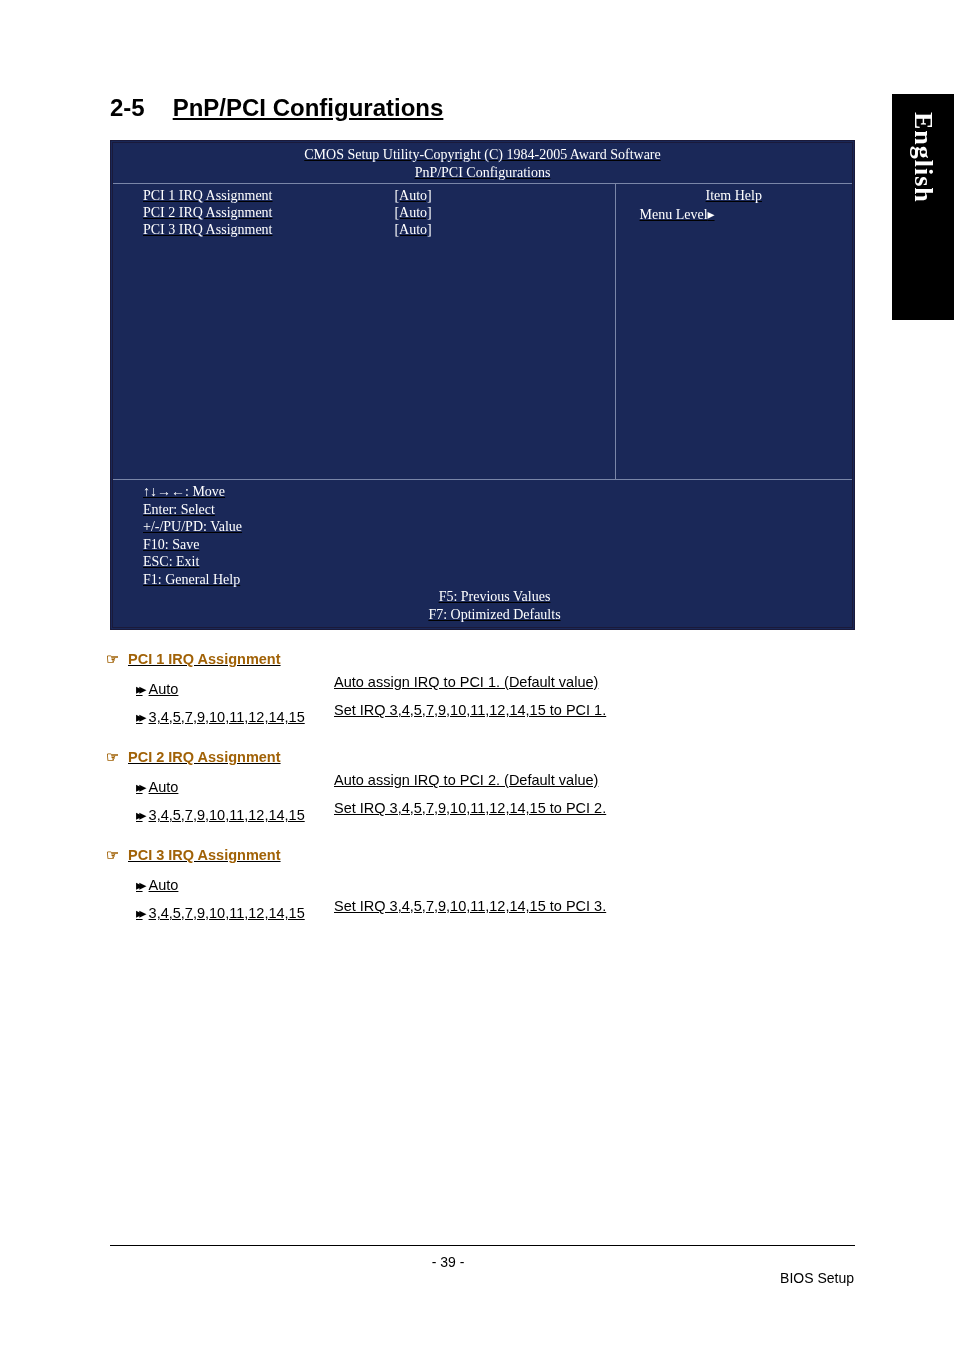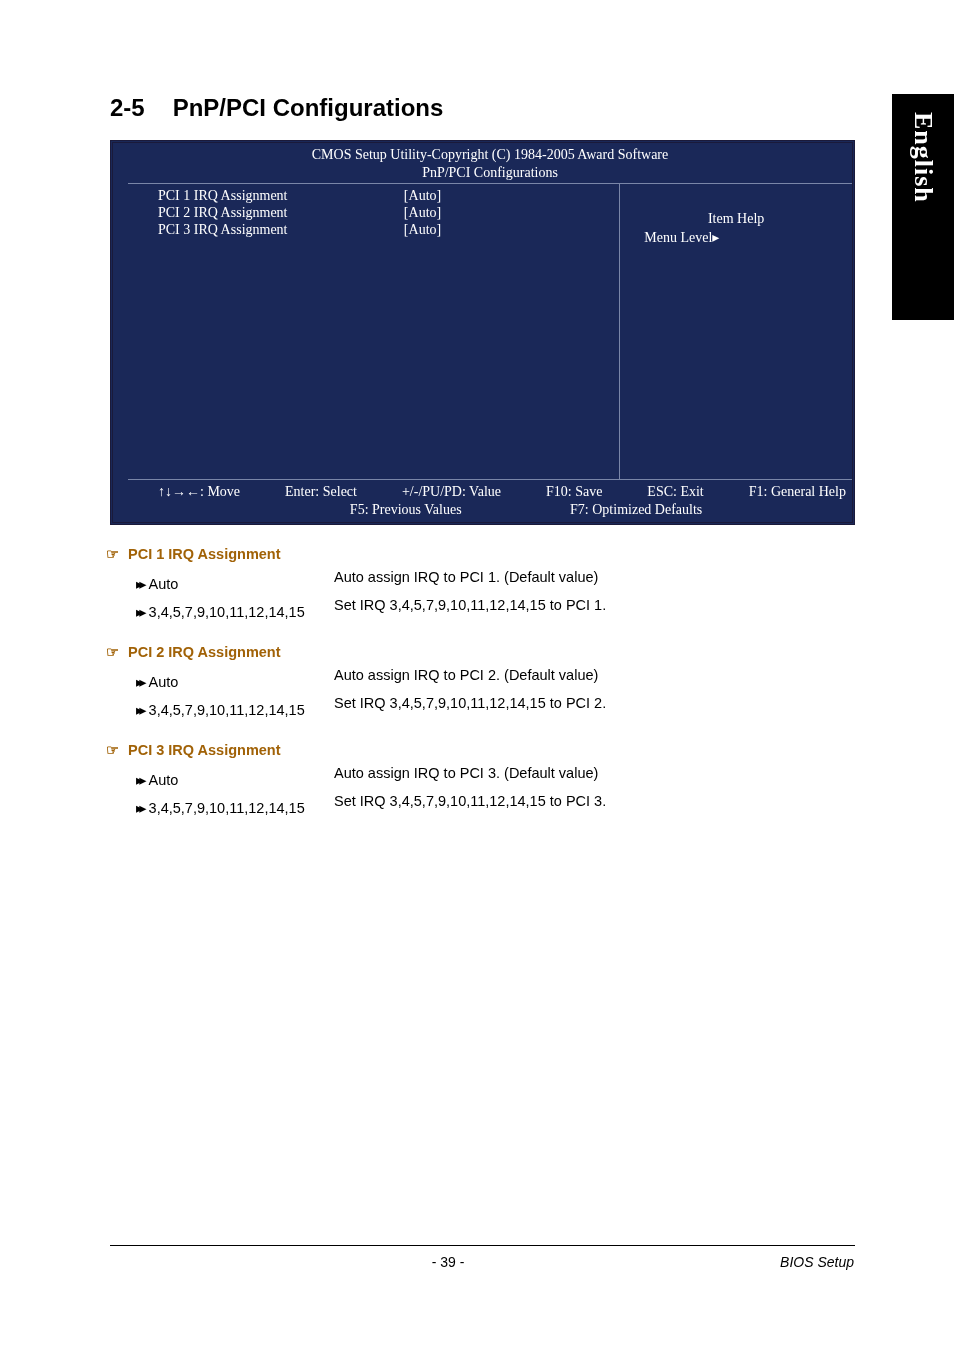--- a/index.html
+++ b/index.html
@@ -30,35 +30,35 @@
       font-family: "Times New Roman", serif;
       font-weight: bold;
       font-size: 26px;
       letter-spacing: 1px;
     }
     .content {
       position: absolute;
       left: 110px;
       top: 94px;
       width: 745px;
+      text-decoration: underline;
     }
     .section-title {
       font-size: 24px;
       font-weight: bold;
       margin-bottom: 18px;
     }
     .sect-num { display: inline-block; margin-right: 28px; }
     .bios-box {
       border: 3px double #1a1a3a;
       width: 100%;
       background: #1a2858;
       color: #fff;
       font-family: "Times New Roman", serif;
       font-size: 14px;
-      padding-left: 15px;
     }
     .bios-header {
       text-align: center;
       padding: 3px 0 2px 0;
       line-height: 1.25;
     }
     .bios-body {
       display: flex;
       border-top: 1px solid #7a86a8;
     }
@@ -72,30 +72,31 @@
       width: 32%;
       padding: 4px 6px;
       text-align: center;
     }
     .bios-row {
       display: flex;
       line-height: 1.2;
     }
     .bios-row .lbl { width: 54%; }
     .bios-row .val { width: 46%; }
-    .bios-right .item-help { margin-bottom: 2px; margin-top: 23px; }
+    .bios-right .item-help { margin-bottom: 2px; }
     .bios-right .menu-level { text-align: left; padding-left: 18px; }
     .bios-footer {
       border-top: 1px solid #7a86a8;
       padding: 3px 6px 4px 30px;
       line-height: 1.25;
     }
     .bios-footer-row {
       display: flex;
       justify-content: space-between;
+      flex-direction: column;
     }
     .bios-footer-row span { white-space: nowrap; }
     .f2 { text-align: center; }
 
     .desc {
       margin-top: 14px;
       font-size: 14.5px;
       line-height: 1.45;
     }
     .desc-heading {
@@ -127,24 +128,23 @@
     .page-number {
       position: absolute;
       bottom: 84px;
       left: 0;
       width: 896px;
       text-align: center;
       font-size: 14px;
     }
     .footer-section {
       position: absolute;
-      bottom: 84px;
+      bottom: 68px;
       right: 100px;
       font-size: 14px;
-      font-style: italic;
     }
   </style>
 </head>
 <body>
 
 <div class="side-tab">
   <span>English</span>
 </div>
 
 <div class="content">
@@ -211,21 +211,20 @@
         <span class="opt-label"><span class="dbl-arrow">▸▸</span>Auto</span>
         <span class="opt-desc">Auto assign IRQ to PCI 2. (Default value)</span>
       </div>
       <div class="opt-row">
         <span class="opt-label"><span class="dbl-arrow">▸▸</span>3,4,5,7,9,10,11,12,14,15</span>
         <span class="opt-desc">Set IRQ 3,4,5,7,9,10,11,12,14,15 to PCI 2.</span>
       </div>
       <div class="desc-heading"><span class="hand-icon">☞</span>PCI 3 IRQ Assignment</div>
       <div class="opt-row">
         <span class="opt-label"><span class="dbl-arrow">▸▸</span>Auto</span>
-        <span class="opt-desc">Auto assign IRQ to PCI 3. (Default value)</span>
       </div>
       <div class="opt-row">
         <span class="opt-label"><span class="dbl-arrow">▸▸</span>3,4,5,7,9,10,11,12,14,15</span>
         <span class="opt-desc">Set IRQ 3,4,5,7,9,10,11,12,14,15 to PCI 3.</span>
       </div>
     </div>
 </div>
 
 <div class="footer-line"></div>
 <div class="page-number">- 39 -</div>

